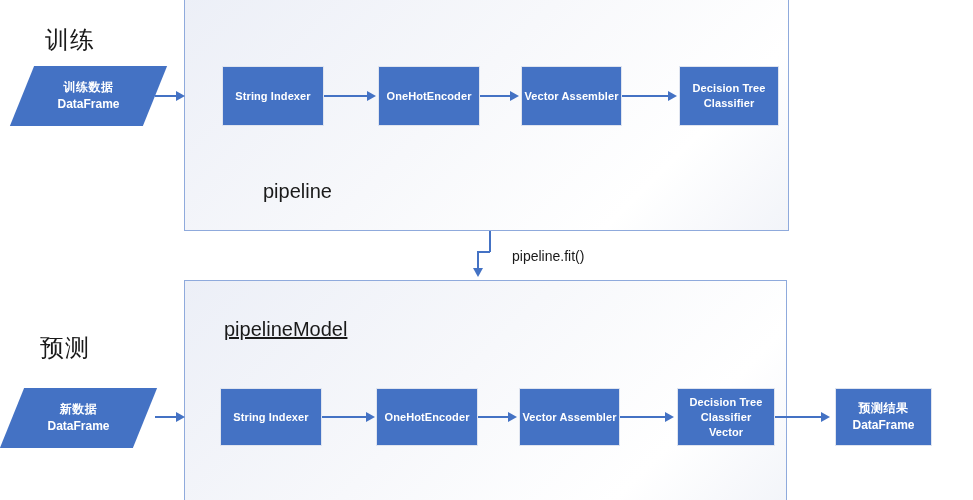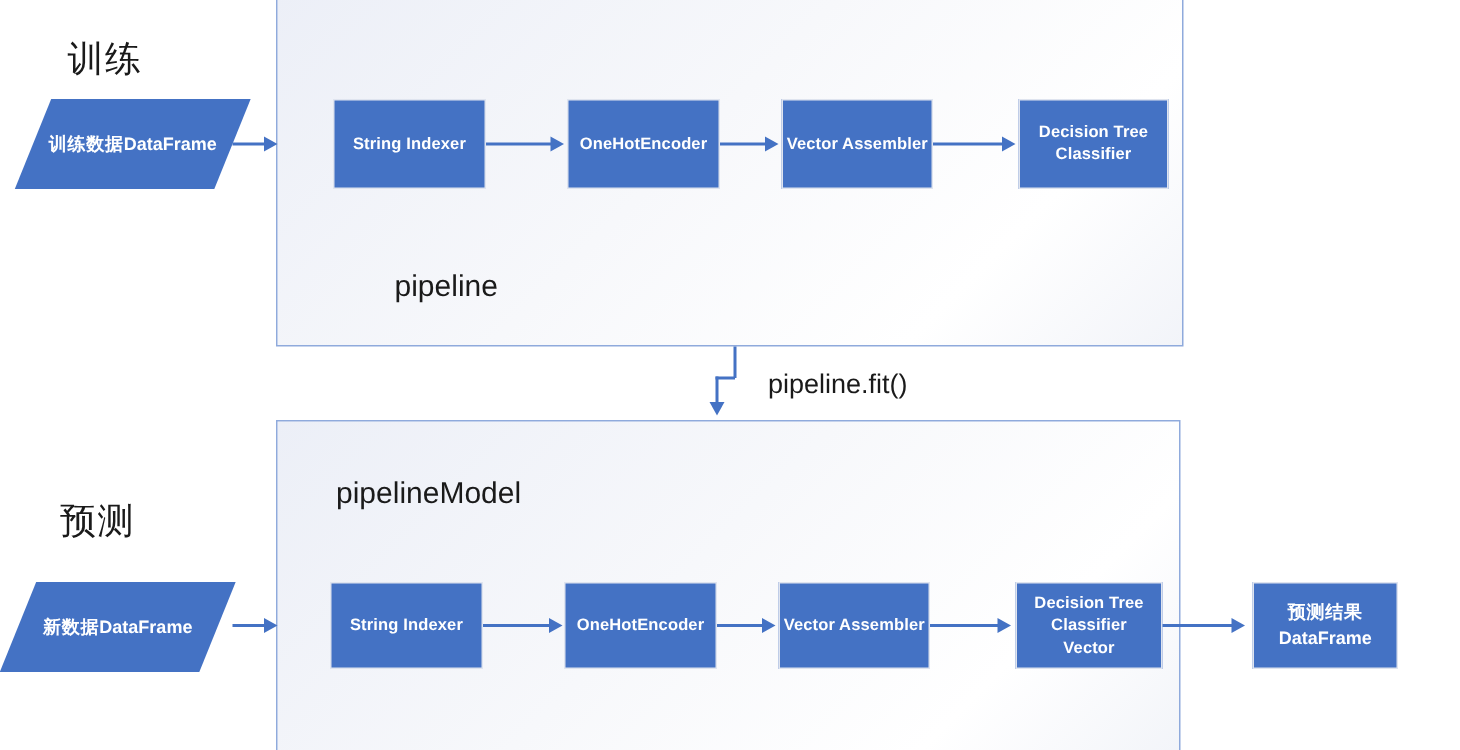--- a/index.html
+++ b/index.html
@@ -66,21 +66,21 @@
   .data-para .skewed {
     position: absolute;
     inset: 0;
     background: #4472C4;
     transform: skewX(-22deg);
   }
   .data-para .para-text {
     position: absolute;
     inset: 0;
     display: flex;
-    flex-direction: row;
+    flex-direction: column;
     align-items: center;
     justify-content: center;
     color: #ffffff;
     text-align: center;
   }
   .para-cn {
     font-size: 12px;
     font-weight: 700;
     line-height: 17px;
     letter-spacing: 0.5px;
@@ -115,21 +115,21 @@
   }
   .container-label {
     position: absolute;
     color: #1a1a1a;
     font-size: 20px;
     line-height: 24px;
   }
   .edge-label {
     position: absolute;
     color: #1a1a1a;
-    font-size: 18px;
+    font-size: 14px;
     line-height: 23px;
     white-space: nowrap;
   }
 
   
   .h-line {
     position: absolute;
     height: 1.6px;
     background: #4472C4;
   }
@@ -210,21 +210,21 @@
   <div class="fit-line" style="left:489px; top:231px; width:1.6px; height:21px;"></div>
   <div class="fit-line" style="left:477px; top:251px; width:13px; height:1.6px;"></div>
   <div class="fit-line" style="left:477px; top:251px; width:1.6px; height:18px;"></div>
   <div class="arrow-down" style="left:472.5px; top:268px;"></div>
   <div class="edge-label" style="left:512px; top:245px;">pipeline.fit()</div>
 
   <div class="container-box" id="pipeline-model-container"></div>
 
   <div class="section-label" style="left:40px; top:335px;">预测</div>
 
-  <div class="container-label" style="left:224px; top:317px;">pipelineModel</div>
+  <div class="container-label" style="left:224px; top:317px;text-decoration:underline;">pipelineModel</div>
 
   <div class="data-para" style="left:12px; top:388px;">
     <div class="skewed"></div>
     <div class="para-text">
       <span class="para-cn">新数据</span>
       <span class="para-en">DataFrame</span>
     </div>
   </div>
 
   <div class="h-line" style="left:155px; top:416px; width:22px;"></div>

